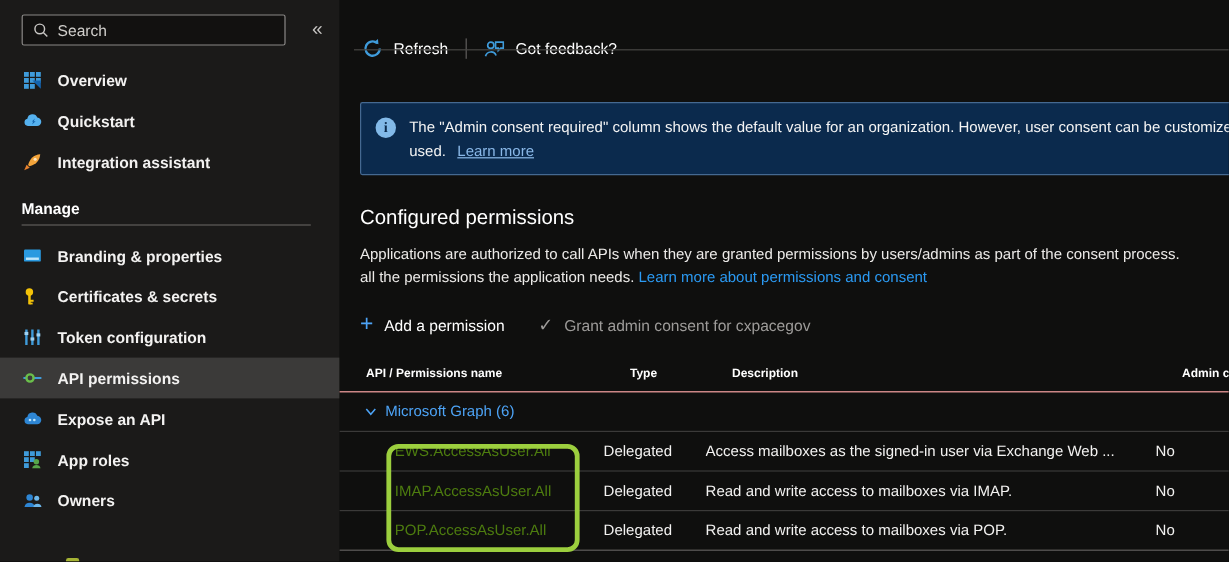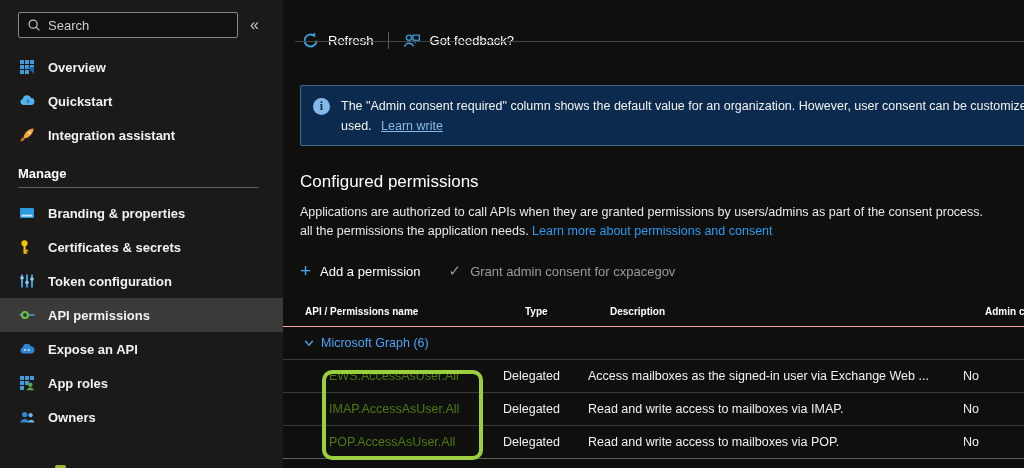--- a/index.html
+++ b/index.html
@@ -11,21 +11,21 @@
     position:relative;
     font-size:13px;
   }
   svg { display:block; }
 
   
   .sidebar {
     position:absolute; left:0; top:0; bottom:0; width:283px;
     background:#1b1a19;
   }
-  .search-row { display:flex; align-items:center; padding:12px 10px 4px 18px; }
+  .search-row { display:flex; align-items:center; padding:12px 10px 4px 18px;gap:10px; }
   .search-box {
     flex:0 0 auto; width:220px; height:26px;
     background:#121110; border:1px solid #8a8886; border-radius:2px;
     display:flex; align-items:center; gap:7px; padding:0 8px;
   }
   .search-box input {
     background:transparent; border:none; outline:none; color:#d7d5d3;
     font-family:"Liberation Sans", sans-serif; font-size:13px; width:100%;
   }
   .search-box input::placeholder { color:#d0cecb; opacity:1; }
@@ -289,21 +289,21 @@
     </div>
   </div>
   <div class="toolbar-line"></div>
 
   <div class="banner">
     <div class="info-icon">i</div>
     <div class="banner-text">
       <div>The "Admin consent required" column shows the default value for an organization. However, user consent can be customized</div>
       <div>
         <span>used.</span>
-        <span class="banner-link" style="margin-left:6px;">Learn write</span>
+        <span class="banner-link" style="margin-left:6px;">Learn more</span>
       </div>
     </div>
   </div>
 
   <div class="section-heading">Configured permissions</div>
 
   <div class="description">
     <div>Applications are authorized to call APIs when they are granted permissions by users/admins as part of the consent process.</div>
     <div>
       <span>all the permissions the application needs. </span><span class="inline-link">Learn more about permissions and consent</span>

